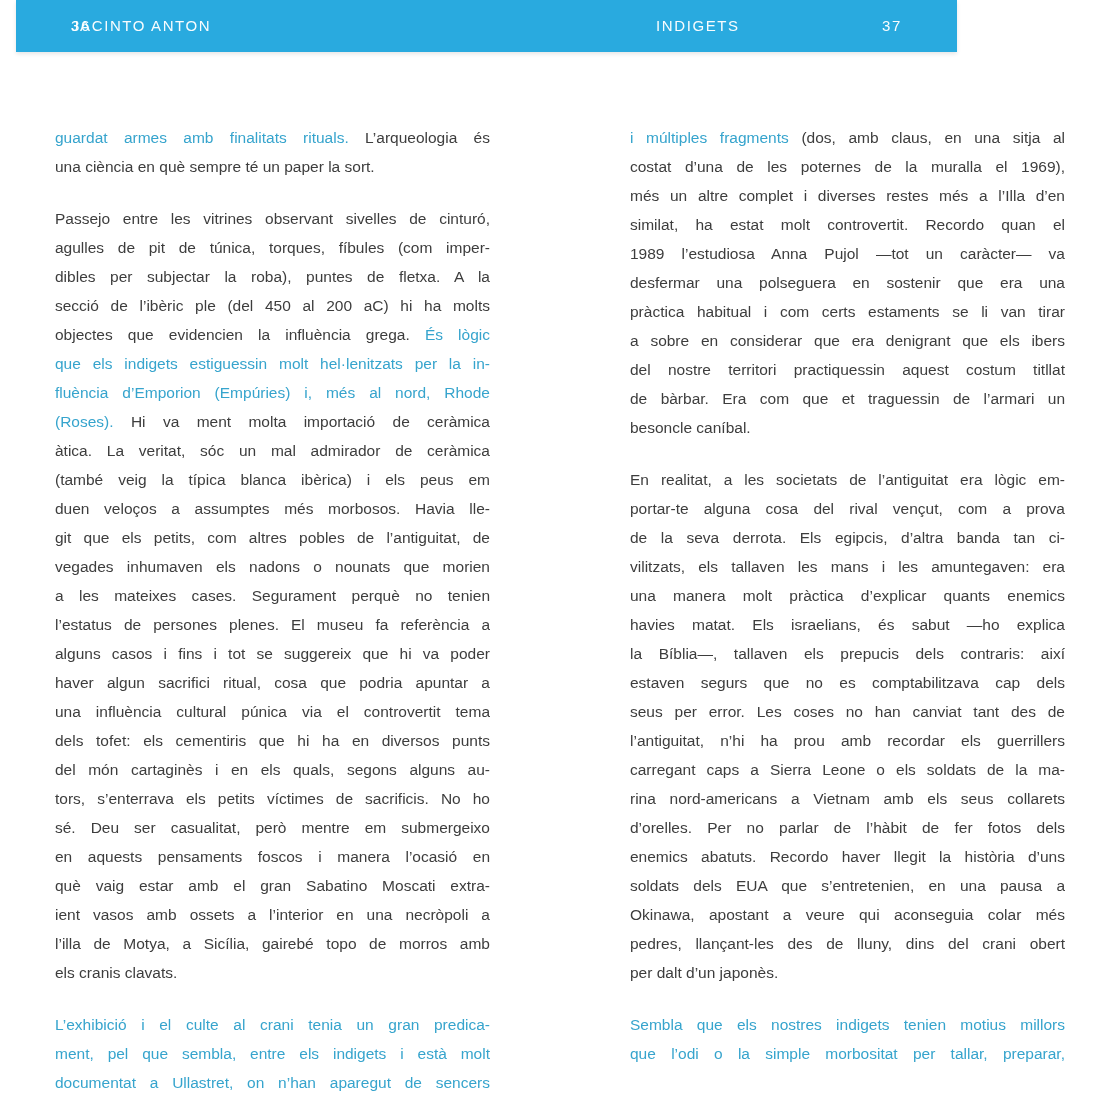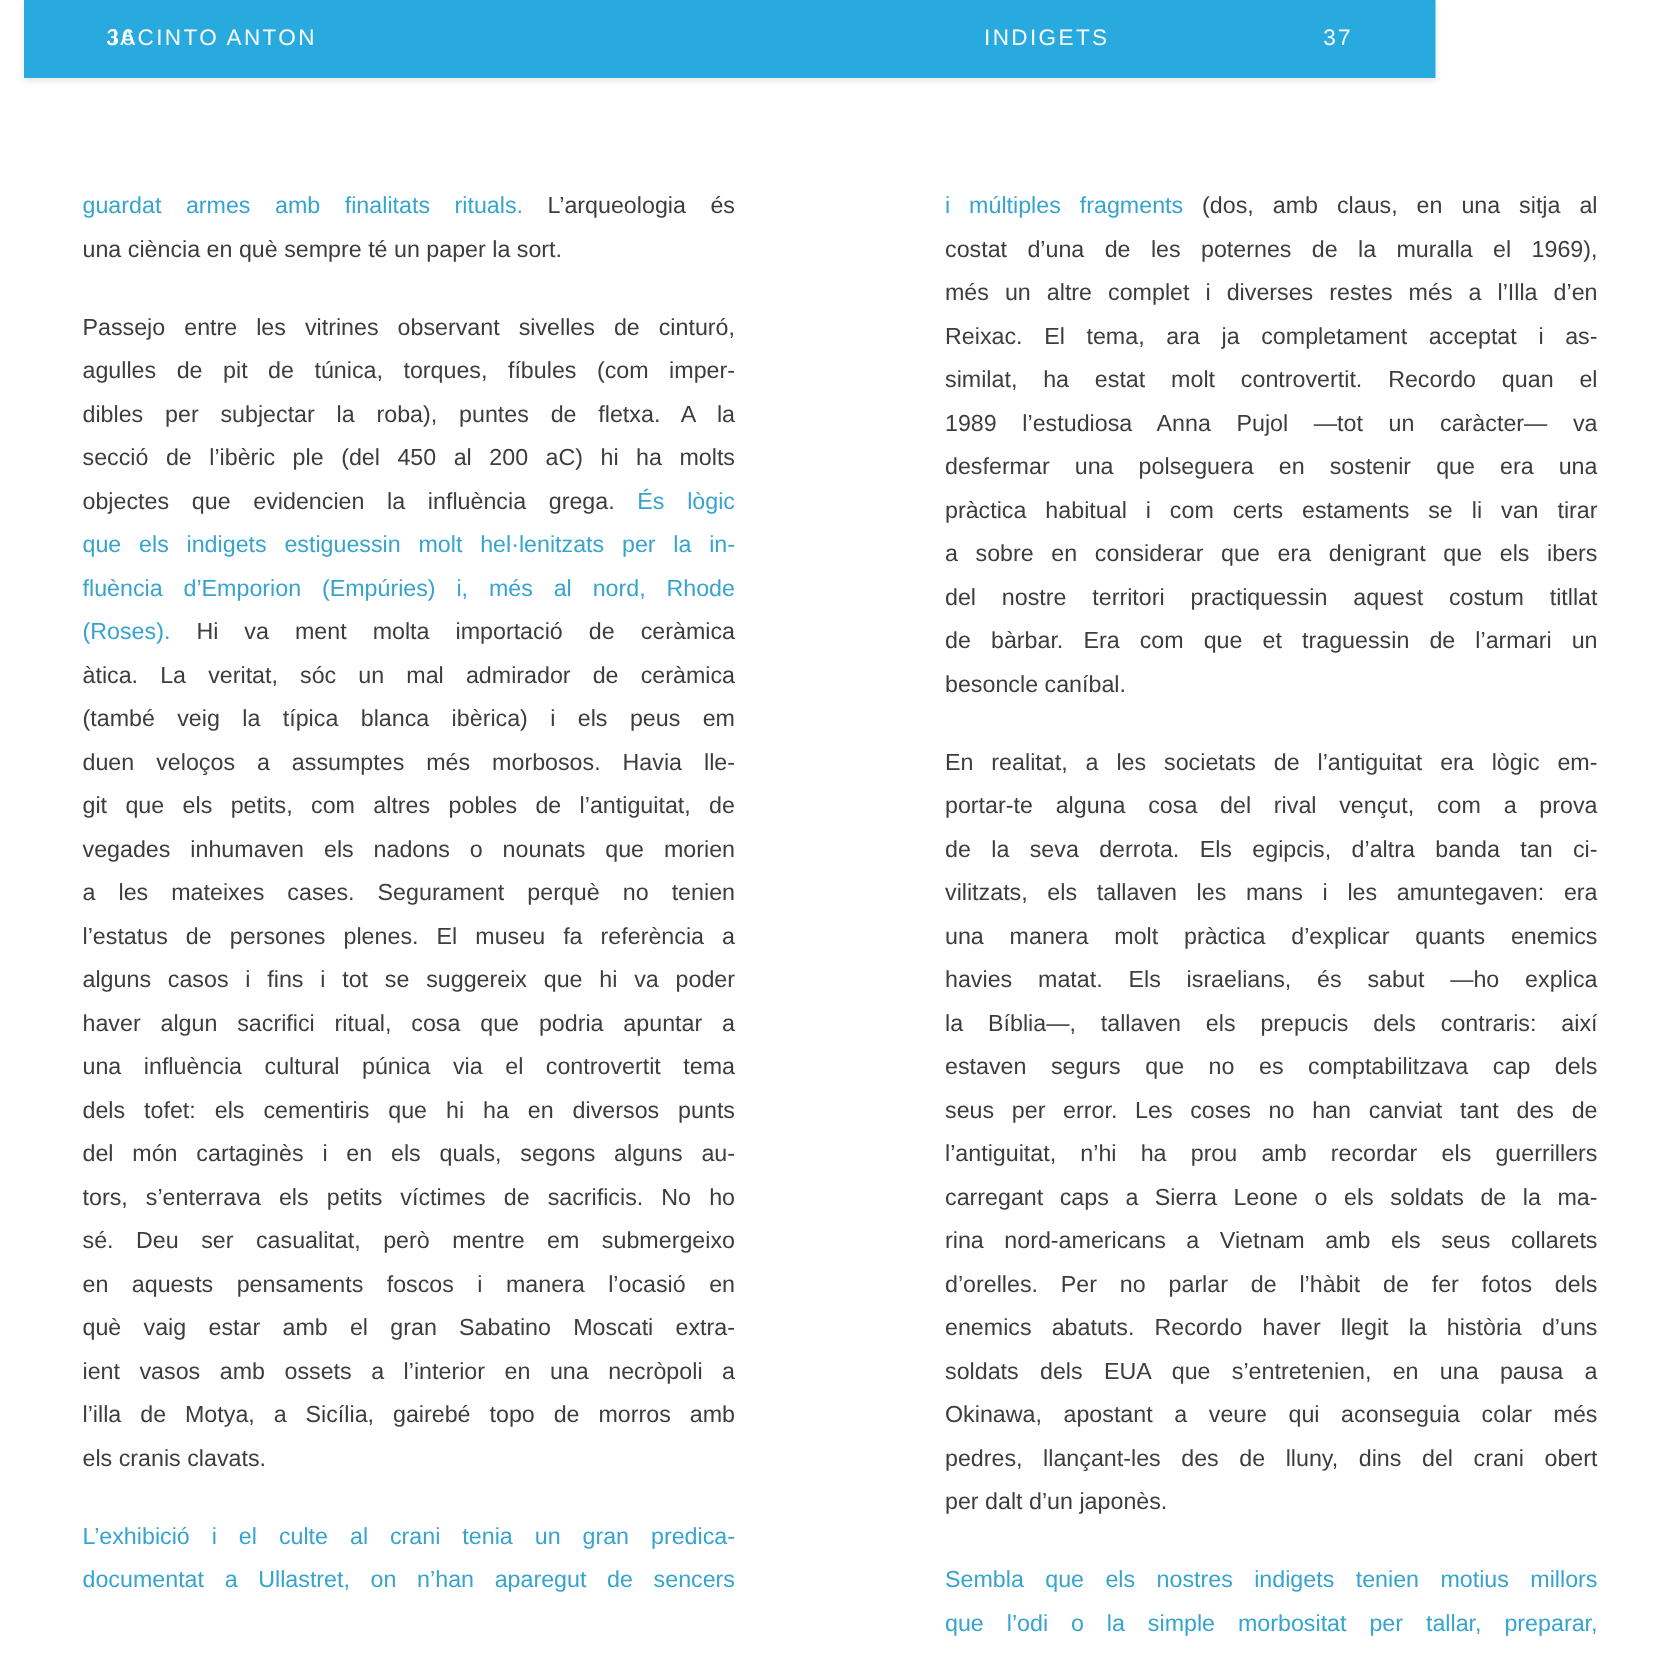--- a/index.html
+++ b/index.html
@@ -86,29 +86,29 @@
         <div class="line"><span class="seg">tors, s’enterrava els petits víctimes de sacrificis. No ho</span></div>
         <div class="line"><span class="seg">sé. Deu ser casualitat, però mentre em submergeixo</span></div>
         <div class="line"><span class="seg">en aquests pensaments foscos i manera l’ocasió en</span></div>
         <div class="line"><span class="seg">què vaig estar amb el gran Sabatino Moscati extra-</span></div>
         <div class="line"><span class="seg">ient vasos amb ossets a l’interior en una necròpoli a</span></div>
         <div class="line"><span class="seg">l’illa de Motya, a Sicília, gairebé topo de morros amb</span></div>
         <div class="line last"><span class="seg">els cranis clavats.</span></div>
       </div>
       <div class="para">
         <div class="line"><span class="seg accent">L’exhibició i el culte al crani tenia un gran predica-</span></div>
+        <div class="line"><span class="seg accent">ment, pel que sembla, entre els indigets i està molt</span></div>
         <div class="line"><span class="seg accent">documentat a Ullastret, on n’han aparegut de sencers</span></div>
       </div>
     </div>
   <div class="page-col" id="col-right">
       <div class="para">
         <div class="line"><span class="seg accent">i múltiples fragments</span><span class="seg"> (dos, amb claus, en una sitja al</span></div>
         <div class="line"><span class="seg">costat d’una de les poternes de la muralla el 1969),</span></div>
         <div class="line"><span class="seg">més un altre complet i diverses restes més a l’Illa d’en</span></div>
-        <div class="line"><span class="seg">Reixac. El tema, ara ja completament acceptat i as-</span></div>
         <div class="line"><span class="seg">similat, ha estat molt controvertit. Recordo quan el</span></div>
         <div class="line"><span class="seg">1989 l’estudiosa Anna Pujol —tot un caràcter— va</span></div>
         <div class="line"><span class="seg">desfermar una polseguera en sostenir que era una</span></div>
         <div class="line"><span class="seg">pràctica habitual i com certs estaments se li van tirar</span></div>
         <div class="line"><span class="seg">a sobre en considerar que era denigrant que els ibers</span></div>
         <div class="line"><span class="seg">del nostre territori practiquessin aquest costum titllat</span></div>
         <div class="line"><span class="seg">de bàrbar. Era com que et traguessin de l’armari un</span></div>
         <div class="line last"><span class="seg">besoncle caníbal.</span></div>
       </div>
       <div class="para">

